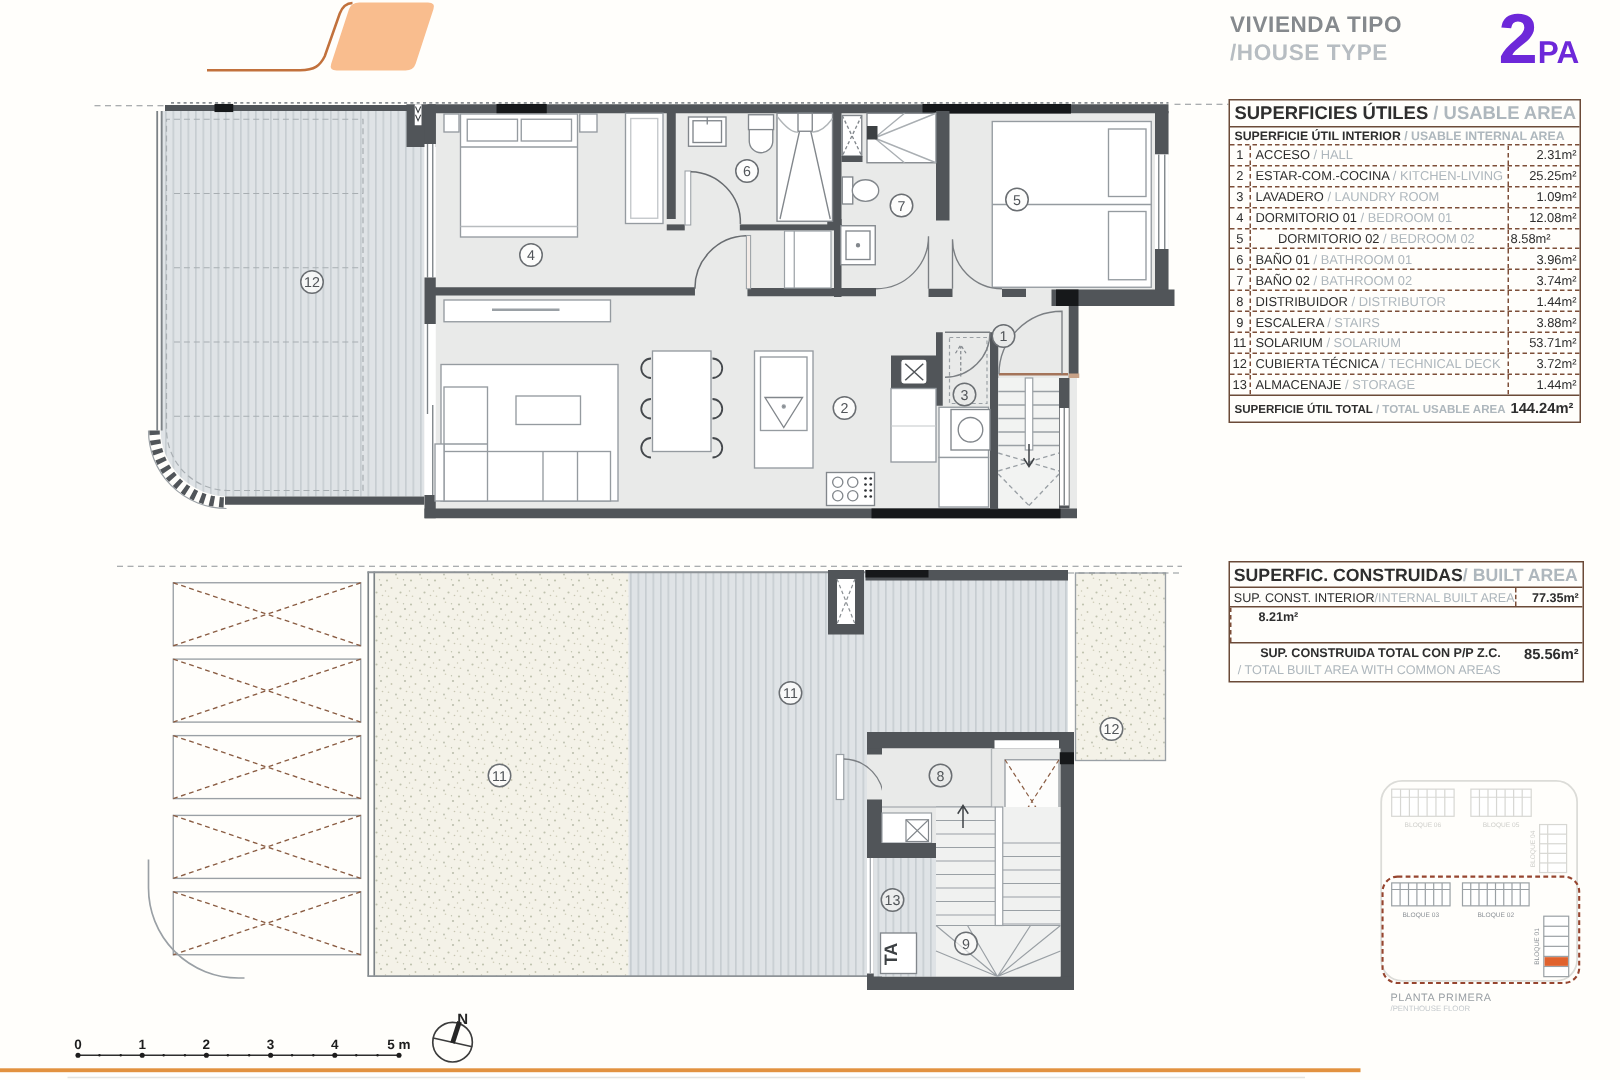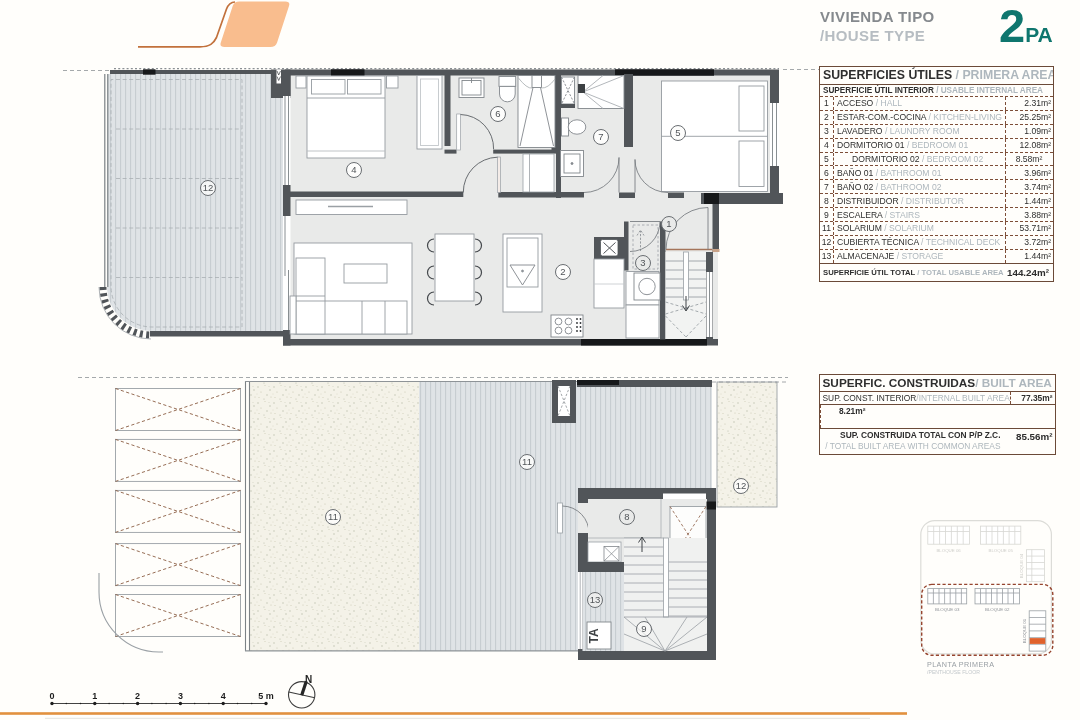--- a/index.html
+++ b/index.html
@@ -590,25 +590,25 @@
 
 <text x="927" y="667" font-size="7.2px" fill="#989ea3" font-family="Liberation Sans, sans-serif" letter-spacing="0.4">PLANTA PRIMERA</text>
 <text x="927" y="673.8" font-size="5.2px" fill="#c3c8cc" font-family="Liberation Sans, sans-serif">/PENTHOUSE FLOOR</text>
 
 </svg>
 
 <div style="position:absolute;left:820px;top:8px;font-size:15px;font-weight:bold;color:#85898d;letter-spacing:0.4px;">VIVIENDA TIPO</div>
 
 <div style="position:absolute;left:820px;top:26.5px;font-size:15px;font-weight:bold;color:#b7bdc2;letter-spacing:0.4px;">/HOUSE TYPE</div>
 
-<div style="position:absolute;left:999px;top:2px;color:#0f766e;font-weight:bold;font-size:47px;line-height:1;">2<span style="font-size:21px;">PA</span></div>
+<div style="position:absolute;left:999px;top:2px;color:#6d28d9;font-weight:bold;font-size:47px;line-height:1;">2<span style="font-size:21px;">PA</span></div>
 
 <div class="tbl" style="left:819px;top:66px;width:233px;">
 
-<div class="row" style="height:16.5px;padding:0 3px;font-size:12.3px;font-weight:bold;white-space:nowrap;">SUPERFICIES ÚTILES&nbsp;<span class="gy">/ PRIMERA AREA</span></div>
+<div class="row" style="height:16.5px;padding:0 3px;font-size:12.3px;font-weight:bold;white-space:nowrap;">SUPERFICIES ÚTILES&nbsp;<span class="gy">/ USABLE AREA</span></div>
 
 <div class="row" style="height:11.5px;border-top:1.2px solid #6b4a38;padding:0 3px;font-size:8.2px;font-weight:bold;white-space:nowrap;">SUPERFICIE ÚTIL INTERIOR&nbsp;<span class="gy">/ USABLE INTERNAL AREA</span></div>
 
 <div class="row" style="height:12.9px;border-top:1px dashed #7d4e38;font-size:8.6px;">
         <div style="width:13px;text-align:center;">1</div>
         <div style="width:1px;align-self:stretch;border-left:1px dashed #7d4e38;"></div>
         <div style="flex:1;display:flex;padding-left:2px;overflow:hidden;">
           <div style="flex:1;white-space:nowrap;">ACCESO<span class="gy"> / HALL</span></div>
         </div>
         <div style="width:1px;align-self:stretch;border-left:1px dashed #7d4e38;"></div>
@@ -645,21 +645,21 @@
         <div style="width:44px;text-align:right;padding-right:2px;">12.08m²</div>
       </div>
 
 <div class="row" style="height:12.9px;border-top:1px dashed #7d4e38;font-size:8.6px;">
         <div style="width:13px;text-align:center;">5</div>
         <div style="width:1px;align-self:stretch;border-left:1px dashed #7d4e38;"></div>
         <div style="flex:1;display:flex;padding-left:2px;overflow:hidden;margin-left:15px;">
           <div style="flex:1;white-space:nowrap;">DORMITORIO 02<span class="gy"> / BEDROOM 02</span></div>
         </div>
         <div style="width:1px;align-self:stretch;border-left:1px dashed #7d4e38;"></div>
-        <div style="width:44px;text-align:center;padding-right:2px;">8.58m²</div>
+        <div style="width:44px;text-align:left;padding-right:2px;">8.58m²</div>
       </div>
 
 <div class="row" style="height:12.9px;border-top:1px dashed #7d4e38;font-size:8.6px;">
         <div style="width:13px;text-align:center;">6</div>
         <div style="width:1px;align-self:stretch;border-left:1px dashed #7d4e38;"></div>
         <div style="flex:1;display:flex;padding-left:2px;overflow:hidden;">
           <div style="flex:1;white-space:nowrap;">BAÑO 01<span class="gy"> / BATHROOM 01</span></div>
         </div>
         <div style="width:1px;align-self:stretch;border-left:1px dashed #7d4e38;"></div>
         <div style="width:44px;text-align:right;padding-right:2px;">3.96m²</div>

